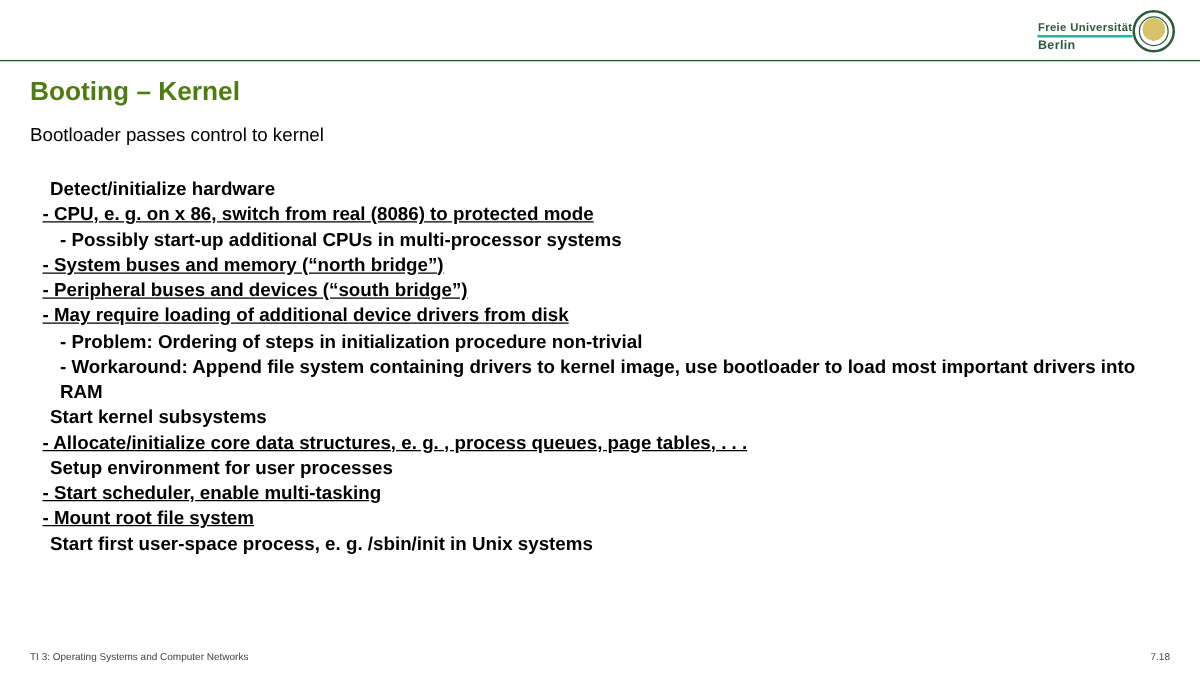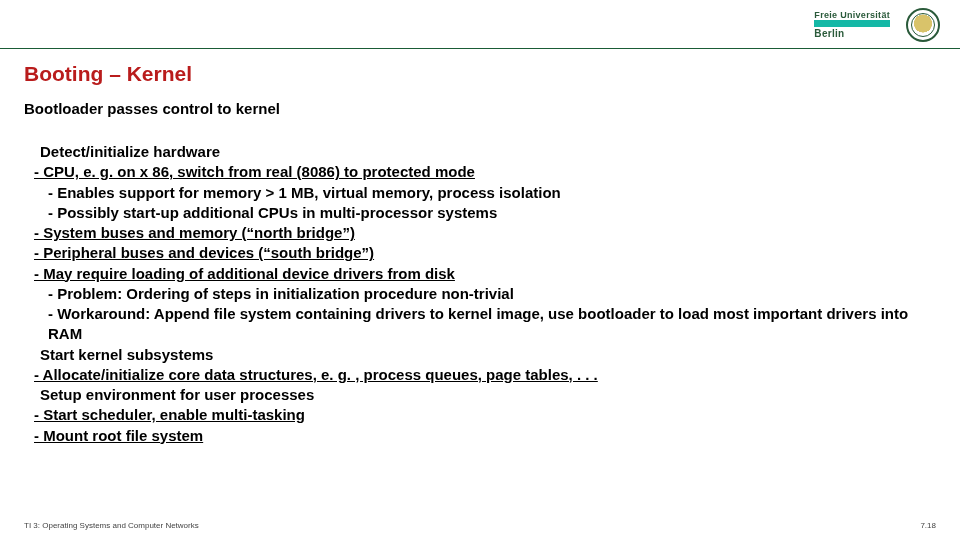--- a/index.html
+++ b/index.html
@@ -1,26 +1,26 @@
 <!DOCTYPE html>
 <html><head>
 <meta charset="utf-8">
 <style>
   * { margin: 0; padding: 0; box-sizing: border-box; }
   html, body { width: 960px; height: 540px; font-family: Arial, Helvetica, sans-serif; background: #fff; color: #000; }
   .slide { position: relative; width: 960px; height: 540px; }
-  .header { position: absolute; top: 8px; right: 20px; display: flex; align-items: center; gap: 16px; }
+  .header { position: absolute; top: 8px; right: 20px; display: flex; align-items: flex-end; gap: 0; }
   .uni-text { display: flex; flex-direction: column; font-size: 10px; line-height: 1.1; color: #2a5a3a; font-weight: bold; letter-spacing: 0.3px; }
   .uni-text .top { font-size: 9px; }
-  .uni-text .bottom { border-top: 7px solid #14b8a6; padding-top: 1px; }
+  .uni-text .bottom { border-top: 2px solid #14b8a6; padding-top: 1px; }
   .seal { width: 34px; height: 34px; border: 2px solid #2a5a3a; border-radius: 50%; background: radial-gradient(circle at 50% 45%, #d9c36a 0 40%, #fff 41% 100%); position: relative; }
   .seal::after { content: ""; position: absolute; inset: 3px; border: 1px solid #2a5a3a; border-radius: 50%; }
   .divider { position: absolute; top: 48px; left: 0; right: 0; height: 1px; background: #1a5c36; }
-  .title { position: absolute; top: 62px; left: 24px; font-size: 21px; font-weight: bold; color: #b91c1c; }
-  .subtitle { position: absolute; top: 100px; left: 24px; font-size: 15px; font-weight: bold; }
+  .title { position: absolute; top: 62px; left: 24px; font-size: 21px; font-weight: bold; color: #4d7c0f; }
+  .subtitle { position: absolute; top: 100px; left: 24px; font-size: 15px; font-weight: normal; }
   .body { position: absolute; top: 142px; left: 24px; right: 24px; font-size: 15px; line-height: 1.35; font-weight: bold; }
   .l0 { margin-left: 16px; }
   .l1 { margin-left: 10px; text-decoration: underline; }
   .l2 { margin-left: 24px; }
   .footer-left { position: absolute; bottom: 10px; left: 24px; font-size: 8px; color: #444; }
   .footer-right { position: absolute; bottom: 10px; right: 24px; font-size: 8px; color: #444; }
 </style>
 </head>
 <body>
 
@@ -35,29 +35,29 @@
   </div>
 
   <div class="divider"></div>
 
   <div class="title">Booting – Kernel</div>
   <div class="subtitle">Bootloader passes control to kernel</div>
 
   <div class="body">
     <div class="l0">Detect/initialize hardware</div>
     <div class="l1">- CPU, e. g. on x 86, switch from real (8086) to protected mode</div>
-    <div class="l2">- Enables support for memory &gt; 1 MB, virtual memory, process isolation</div>
     <div class="l2">- Possibly start-up additional CPUs in multi-processor systems</div>
     <div class="l1">- System buses and memory (“north bridge”)</div>
     <div class="l1">- Peripheral buses and devices (“south bridge”)</div>
     <div class="l1">- May require loading of additional device drivers from disk</div>
     <div class="l2">- Problem: Ordering of steps in initialization procedure non-trivial</div>
     <div class="l2">- Workaround: Append file system containing drivers to kernel image, use bootloader to load most important drivers into RAM</div>
     <div class="l0">Start kernel subsystems</div>
     <div class="l1">- Allocate/initialize core data structures, e. g. , process queues, page tables, . . .</div>
     <div class="l0">Setup environment for user processes</div>
     <div class="l1">- Start scheduler, enable multi-tasking</div>
     <div class="l1">- Mount root file system</div>
+    <div class="l0">Start first user-space process, e. g. /sbin/init in Unix systems</div>
   </div>
 
   <div class="footer-left">TI 3: Operating Systems and Computer Networks</div>
   <div class="footer-right">7.18</div>
 </div>
 
 </body></html>

